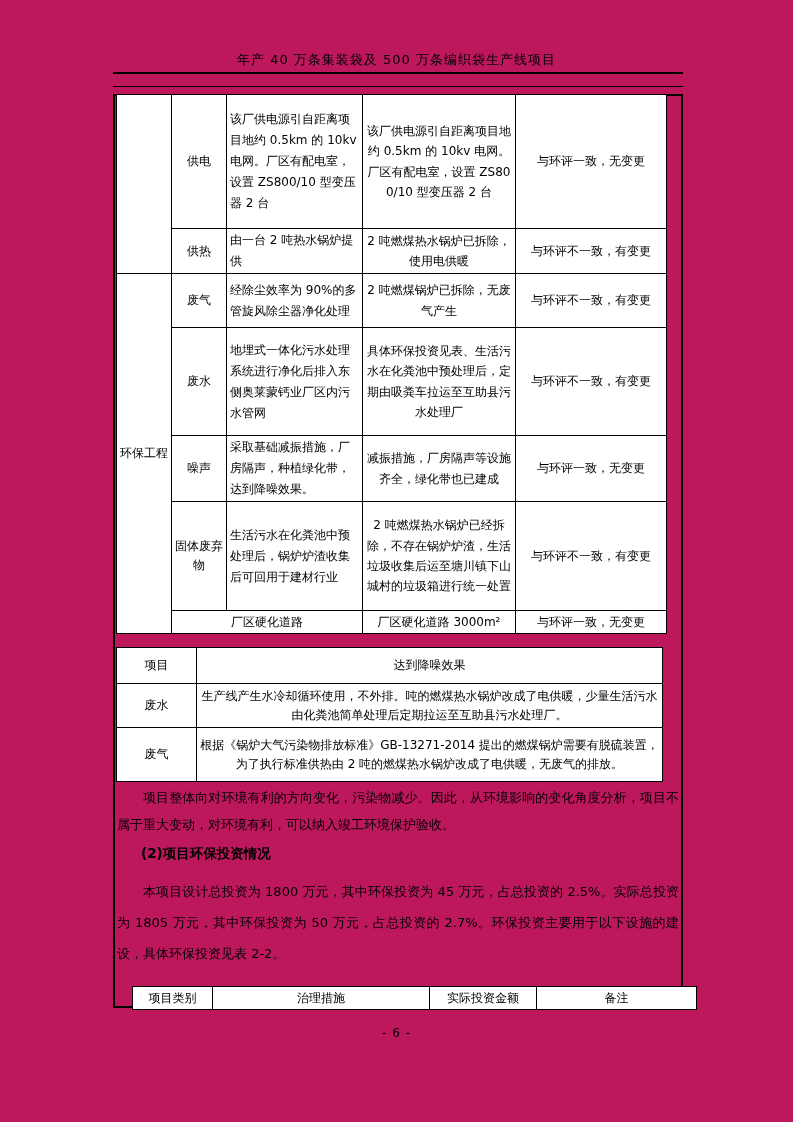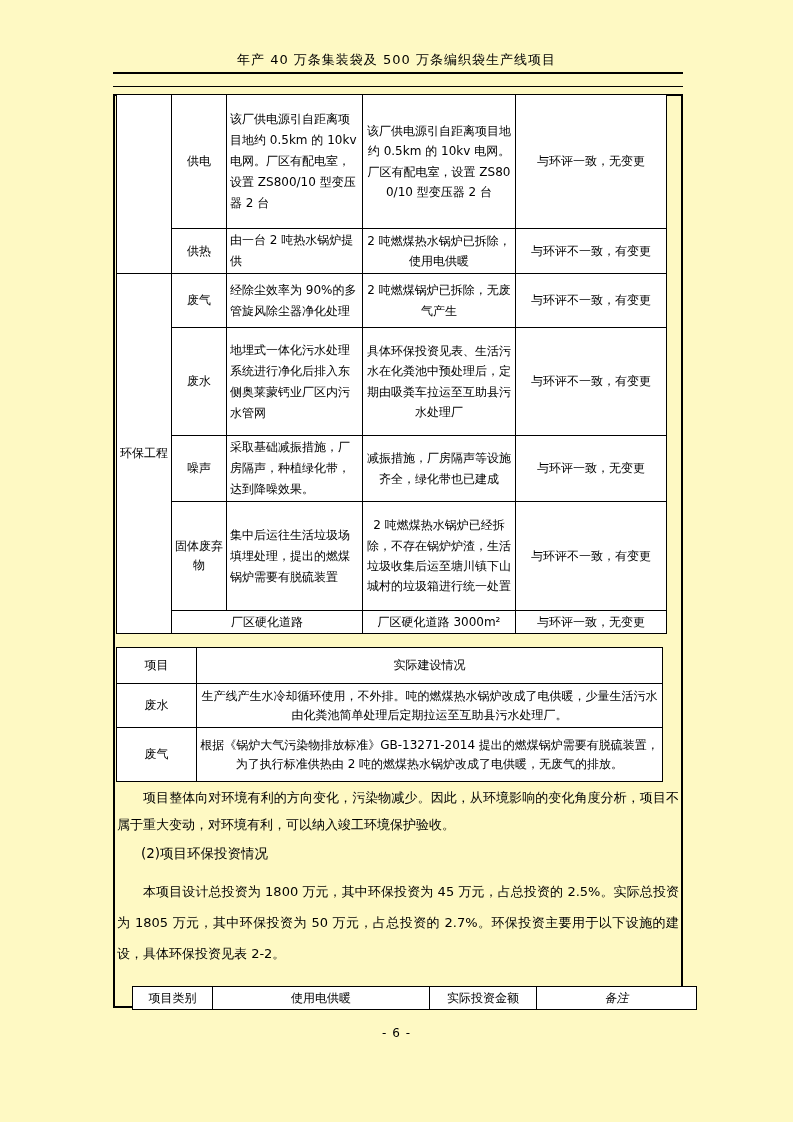--- a/index.html
+++ b/index.html
@@ -1,17 +1,17 @@
 <!DOCTYPE html>
 <html><head>
 <meta charset="utf-8">
 <style>
   html,body{margin:0;padding:0;background:#ffffff;}
   .page{
-    position:relative;width:793px;height:1122px;background:#fef9c3;color:#000;
+    position:relative;width:793px;height:1122px;background:#be185d;color:#000;
     font-family:"DejaVu Sans","Liberation Sans",sans-serif;overflow:hidden;
   }
   .doc-title{
     position:absolute;top:51px;left:0;width:100%;text-align:center;
     font-size:13px;letter-spacing:1px;
   }
   .rule1{position:absolute;left:113px;top:72px;width:570px;height:0;border-top:2px solid #000;}
   .rule2{position:absolute;left:113px;top:86px;width:570px;height:0;border-top:1px solid #000;}
   .frame{position:absolute;left:113px;top:94px;width:570px;height:914px;border:2px solid #000;box-sizing:border-box;}
   table{border-collapse:collapse;table-layout:fixed;position:absolute;background:#fff;}
@@ -26,24 +26,24 @@
   .t1 .r1{height:134px;} .t1 .r2{height:38px;} .t1 .r3{height:54px;}
   .t1 .r4{height:108px;} .t1 .r5{height:60px;} .t1 .r6{height:109px;} .t1 .r7{height:21px;}
   .caption{position:absolute;left:113px;width:570px;text-align:center;font-weight:bold;font-size:13px;}
   .cap1{top:650px;} .cap2{top:959px;}
   .t2{left:116px;top:647px;width:547px;}
   .t2 .item{width:73px;}
   .t2 .hr{height:36px;} .t2 .r1{height:44px;} .t2 .r2{height:54px;}
   .para{position:absolute;left:117px;width:562px;font-size:13px;text-align:justify;text-indent:2em;}
   .p1{top:784px;line-height:27px;}
   .p2{top:876px;line-height:31px;}
-  .subhead{position:absolute;left:141px;top:845px;font-size:13.5px;font-weight:normal;}
+  .subhead{position:absolute;left:141px;top:845px;font-size:13.5px;font-weight:bold;}
   .t3{left:132px;top:986px;width:558px;}
   .t3 td{height:20px;}
-  .t3 .c1{width:73px;} .t3 .c2{width:210px;} .t3 .c3{width:100px;} .t3 .c4{width:153px;font-style:italic;}
+  .t3 .c1{width:73px;} .t3 .c2{width:210px;} .t3 .c3{width:100px;} .t3 .c4{width:153px;}
   .footer{position:absolute;top:1026px;left:0;width:100%;text-align:center;font-size:12px;letter-spacing:1px;}
 </style>
 </head>
 <body>
 
 <div class="page">
 
   <div class="doc-title">年产 40 万条集装袋及 500 万条编织袋生产线项目</div>
   <div class="rule1"></div>
   <div class="rule2"></div>
@@ -78,39 +78,39 @@
       <td class="concl">与环评不一致，有变更</td>
     </tr>
     <tr class="r5">
       <td class="item">噪声</td>
       <td class="design">采取基础减振措施，厂房隔声，种植绿化带，达到降噪效果。</td>
       <td class="actual">减振措施，厂房隔声等设施齐全，绿化带也已建成</td>
       <td class="concl">与环评一致，无变更</td>
     </tr>
     <tr class="r6">
       <td class="item">固体废弃物</td>
-      <td class="design">集中后运往生活垃圾场填埋处理，提出的燃煤锅炉需要有脱硫装置</td>
+      <td class="design">生活污水在化粪池中预处理后，锅炉炉渣收集后可回用于建材行业</td>
       <td class="actual">2 吨燃煤热水锅炉已经拆除，不存在锅炉炉渣，生活垃圾收集后运至塘川镇下山城村的垃圾箱进行统一处置</td>
       <td class="concl">与环评不一致，有变更</td>
     </tr>
     <tr class="r7">
       <td colspan="2">厂区硬化道路</td>
       <td class="actual">厂区硬化道路 3000m²</td>
       <td class="concl">与环评一致，无变更</td>
     </tr>
   </tbody>
     </table>
 
   <div class="caption cap1">表 2-2 变更情况说明</div>
 
   <table class="t2">
     <tbody>
         <tr class="hr">
       <td class="item">项目</td>
-      <td>实际建设情况</td>
+      <td>达到降噪效果</td>
     </tr>
     <tr class="r1">
       <td class="item">废水</td>
       <td>生产线产生水冷却循环使用，不外排。吨的燃煤热水锅炉改成了电供暖，少量生活污水由化粪池简单处理后定期拉运至互助县污水处理厂。</td>
     </tr>
     <tr class="r2">
       <td class="item">废气</td>
       <td>根据《锅炉大气污染物排放标准》GB-13271-2014 提出的燃煤锅炉需要有脱硫装置，为了执行标准供热由 2 吨的燃煤热水锅炉改成了电供暖，无废气的排放。</td>
     </tr>
   </tbody>
@@ -120,21 +120,21 @@
 
   <div class="subhead">(2)项目环保投资情况</div>
 
   <div class="para p2">本项目设计总投资为 1800 万元，其中环保投资为 45 万元，占总投资的 2.5%。实际总投资为 1805 万元，其中环保投资为 50 万元，占总投资的 2.7%。环保投资主要用于以下设施的建设，具体环保投资见表 2-2。</div>
 
 
   <table class="t3">
     <tbody>
         <tr>
       <td class="c1">项目类别</td>
-      <td class="c2">使用电供暖</td>
+      <td class="c2">治理措施</td>
       <td class="c3">实际投资金额</td>
       <td class="c4">备注</td>
     </tr>
   </tbody>
     </table>
 
   <div class="footer">- 6 -</div>
 
 </div>
 

